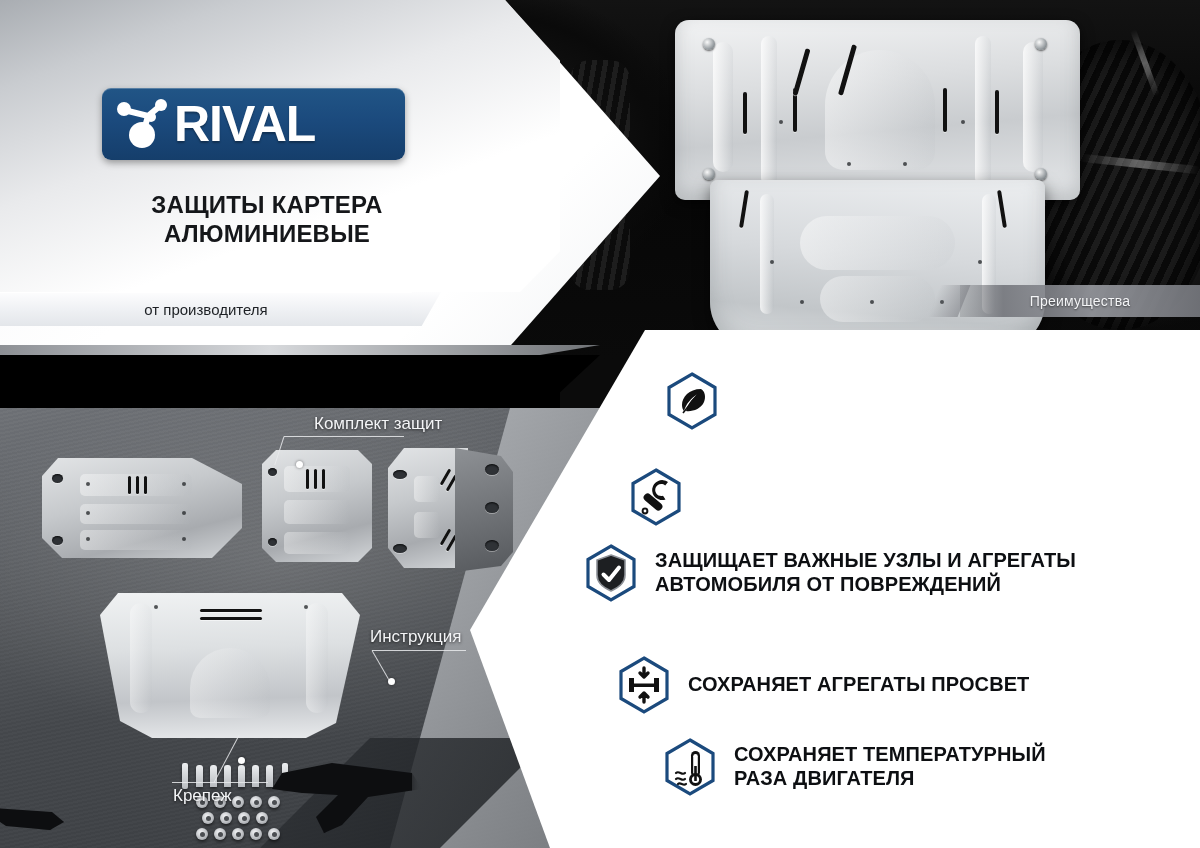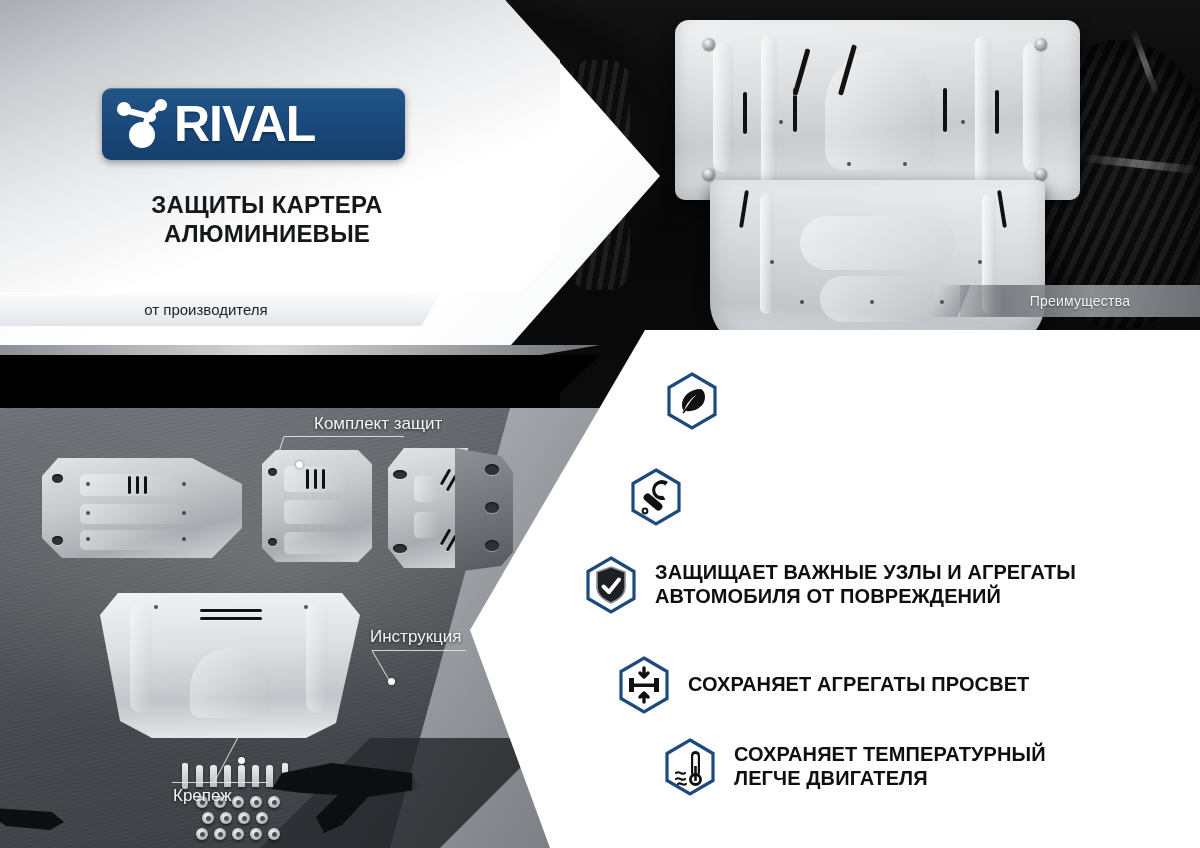--- a/index.html
+++ b/index.html
@@ -364,21 +364,21 @@
         <svg width="52" height="58" viewBox="0 0 52 58">
           <polygon points="26,2 49,15.5 49,42.5 26,56 3,42.5 3,15.5" fill="none" stroke="#1b4a7d" stroke-width="3.2"></polygon>
           <path d="M38 14a10 10 0 1 0 -2.5 17.5l-2.5-3.8a6 6 0 1 1 2.2-10.2z" fill="#111"></path>
           <rect x="12" y="30" width="22" height="8" rx="4" fill="#111" transform="rotate(40 23 34)"></rect>
           <circle cx="15" cy="43" r="3.4" fill="#111"></circle>
           <circle cx="15" cy="43" r="1.4" fill="#fff"></circle>
         </svg>
       </div>
     </div>
 
-    <div class="benefit" style="left:115px;top:226px;">
+    <div class="benefit" style="left:115px;top:214px;">
       <div class="hexi">
         <svg width="52" height="58" viewBox="0 0 52 58">
           <polygon points="26,2 49,15.5 49,42.5 26,56 3,42.5 3,15.5" fill="none" stroke="#1b4a7d" stroke-width="3.2"></polygon>
           <path d="M26 11 L40 16 V31c0 8-7 13-14 16-7-3-14-8-14-16V16z" fill="#1d1f22" stroke="#8c9096" stroke-width="1.6"></path>
           <path d="M18.5 30.5 L24 36 L34 23.5" stroke="#fff" stroke-width="4" fill="none" stroke-linecap="round" stroke-linejoin="round"></path>
         </svg>
       </div>
       <div class="btext nowrap">
         <span class="l2">ЗАЩИЩАЕТ ВАЖНЫЕ УЗЛЫ И АГРЕГАТЫ</span>
         <span class="l2">АВТОМОБИЛЯ ОТ ПОВРЕЖДЕНИЙ</span>
@@ -410,18 +410,18 @@
           <circle cx="31.5" cy="41.5" r="6.5" fill="#111"></circle>
           <circle cx="31.5" cy="41.5" r="3.6" fill="#fff"></circle>
           <rect x="30.2" y="28" width="2.6" height="15" fill="#111"></rect>
           <path d="M12 35c3-3 6 3 9 0" stroke="#111" stroke-width="2.2" fill="none" stroke-linecap="round"></path>
           <path d="M12 41c3-3 6 3 9 0" stroke="#111" stroke-width="2.2" fill="none" stroke-linecap="round"></path>
           <path d="M14 46c2.5-2.5 5 2.5 8 0" stroke="#111" stroke-width="2.2" fill="none" stroke-linecap="round"></path>
         </svg>
       </div>
       <div class="btext">
         <span class="l2">СОХРАНЯЕТ ТЕМПЕРАТУРНЫЙ</span>
-        <span class="l2">ЛЕГЧЕ ДВИГАТЕЛЯ</span>
+        <span class="l2">РАЗА ДВИГАТЕЛЯ</span>
       </div>
     </div>
 
   </div>
 </div>
 
 </body></html>

